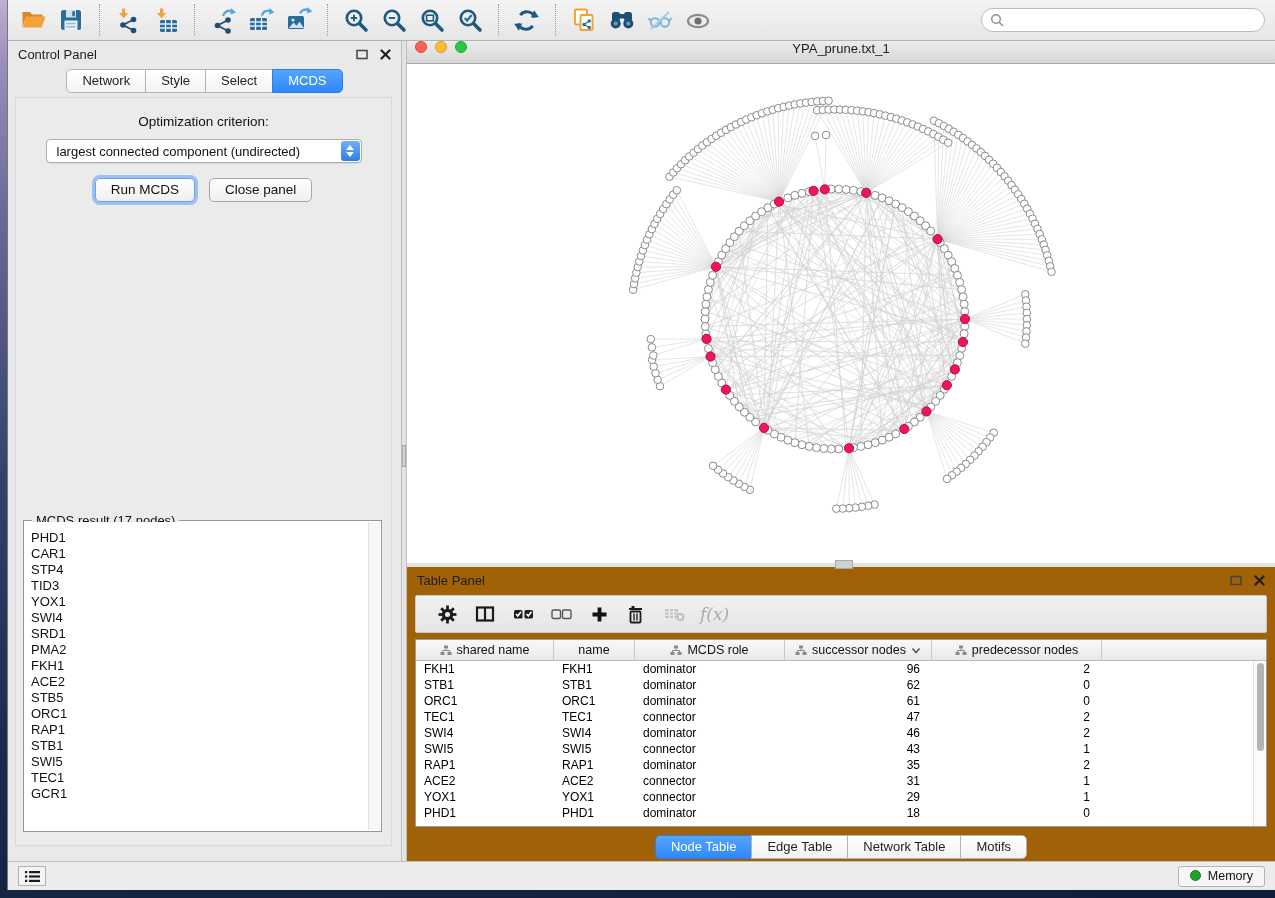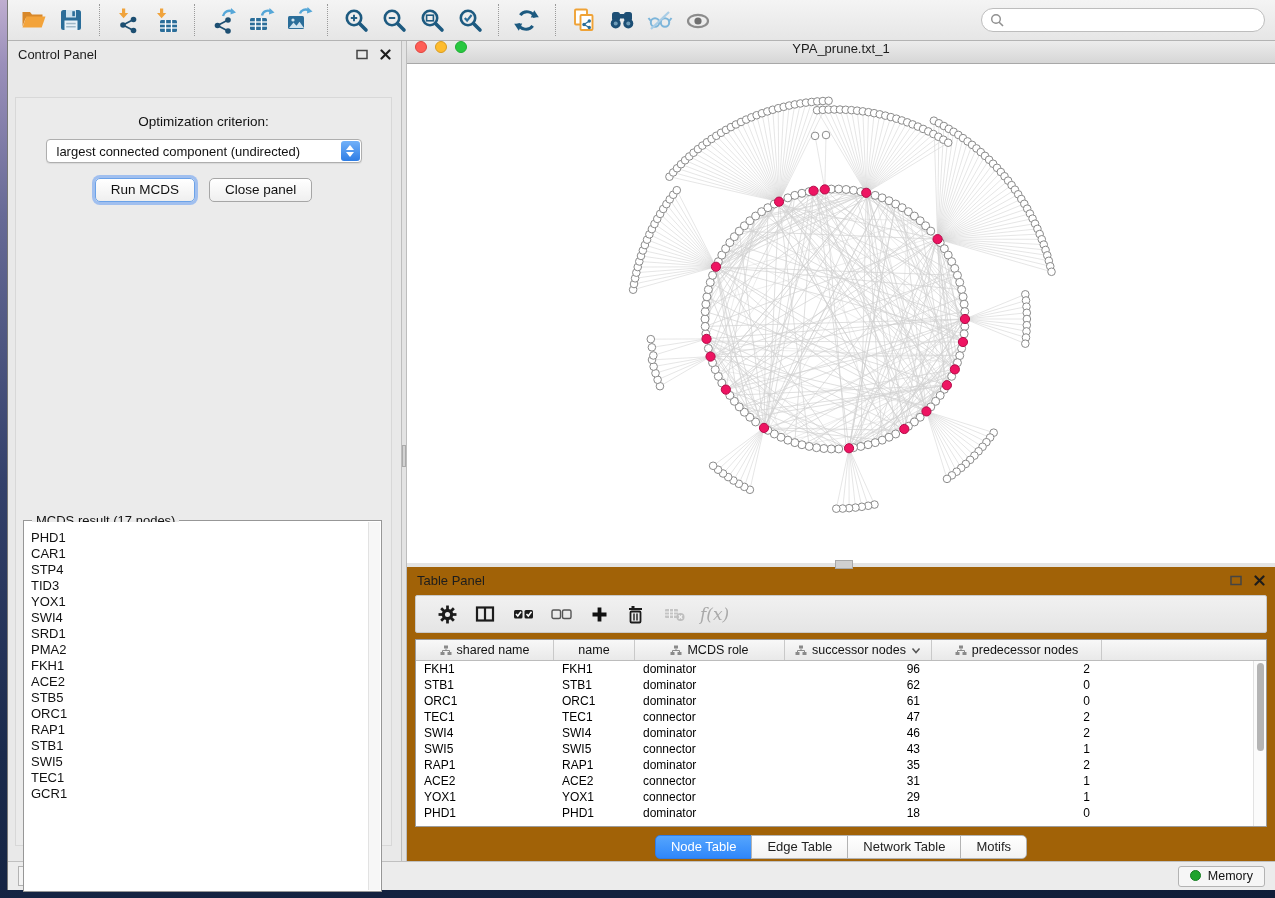--- a/index.html
+++ b/index.html
@@ -36,21 +36,21 @@
   .cp-inner { position:absolute; left:7px; right:9px; top:56px; bottom:15px; background:#ebebeb; border:1px solid #d8d8d8; }
   .opt-label { text-align:center; font-size:13.5px; color:#111; margin-top:16px; }
   .select-row { display:flex; justify-content:center; margin-top:10px; }
   .select { position:relative; width:316px; height:24px; background:#fff; border:1px solid #aeaeae; border-radius:4px; font-size:13px; color:#111; display:flex; align-items:center; padding:0 26px 0 10px; box-shadow:0 1px 1px rgba(0,0,0,.08); }
   .select .stepper { position:absolute; right:1px; top:1px; bottom:1px; width:19px; border-radius:3px; background:linear-gradient(#71b1f9,#2e7de5); display:flex; flex-direction:column; align-items:center; justify-content:center; gap:2px; }
   .tri-up { width:0; height:0; border-left:4px solid transparent; border-right:4px solid transparent; border-bottom:5px solid #fff; }
   .tri-dn { width:0; height:0; border-left:4px solid transparent; border-right:4px solid transparent; border-top:5px solid #fff; }
   .btnrow { display:flex; justify-content:center; gap:14px; margin-top:15px; }
   .btn { font-size:13.5px; color:#111; background:linear-gradient(#ffffff,#efefef); border:1px solid #a6a6a6; border-radius:5px; padding:3px 15px 4px; cursor:default; }
   .btn.focused { border-color:#6ba2e8; box-shadow:0 0 0 3px rgba(98,155,243,.55); }
-  .groupbox { position:absolute; left:7px; right:9px; top:422px; height:372px; border:1px solid #979797; background:#fff; }
+  .groupbox { position:absolute; left:7px; right:9px; top:422px; height:312px; border:1px solid #979797; background:#fff; }
   .groupbox .legend { position:absolute; top:-8px; left:8px; background:#ebebeb; padding:0 4px; font-size:13px; color:#111; }
   .mcds-list { position:absolute; inset:1px 13px 1px 1px; background:#fff; padding:8px 0 0 6px; overflow:hidden; }
   .mcds-item { font-size:13px; line-height:16px; color:#111; }
   .mcds-scroll { position:absolute; top:1px; bottom:1px; right:1px; width:12px; background:#f7f7f7; border-left:1px solid #e2e2e2; }
 
   
   .vdivider { width:6px; flex:0 0 auto; background:#e3e3e3; border-left:1px solid #bdbdbd; border-right:1px solid #bdbdbd; position:relative; }
   .vdivider .handle { position:absolute; top:404px; left:0; right:0; height:22px; background:#d2d2d2; border:1px solid #aaa; }
 
   
@@ -293,20 +293,28 @@
               <rect x="1" y="1.5" width="10" height="8" fill="none" stroke="#444" stroke-width="1.5"></rect>
             </svg>
           <svg width="11" height="11" viewBox="0 0 11 11">
               <g stroke="#1c1c1c" stroke-width="2.2" stroke-linecap="round">
                 <line x1="1.5" y1="1.5" x2="9.5" y2="9.5"></line>
                 <line x1="9.5" y1="1.5" x2="1.5" y2="9.5"></line>
               </g>
             </svg>
         </span>
       </div>
+      <div class="tabrow">
+          <span class="seg" id="cp-tabs">
+            <span class="seg-tab">Network</span>
+            <span class="seg-tab">Style</span>
+            <span class="seg-tab">Select</span>
+            <span class="seg-tab active">MCDS</span>
+          </span>
+        </div>
       <div class="cp-inner">
         <div class="opt-label">Optimization criterion:</div>
         <div class="select-row">
           <div class="select">
             <span>largest connected component (undirected)</span>
             <span class="stepper">
                 <span class="tri-up"></span>
                 <span class="tri-dn"></span>
               </span>
           </div>

